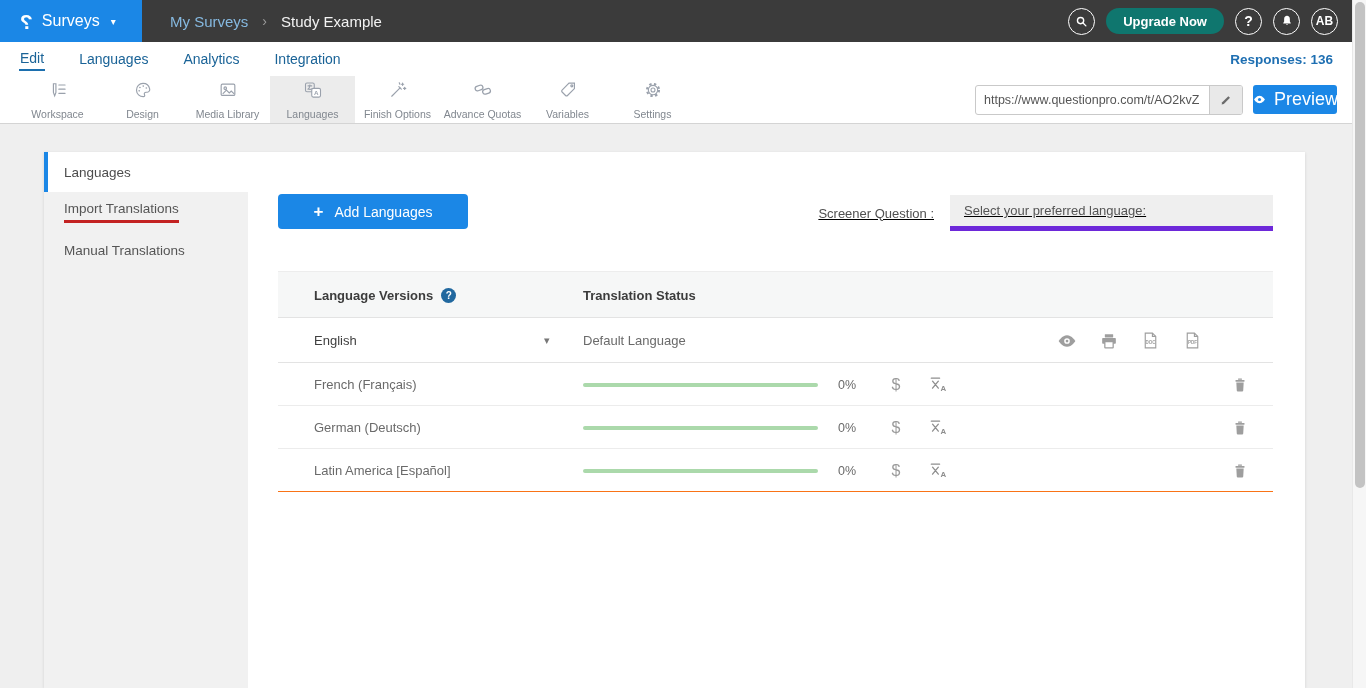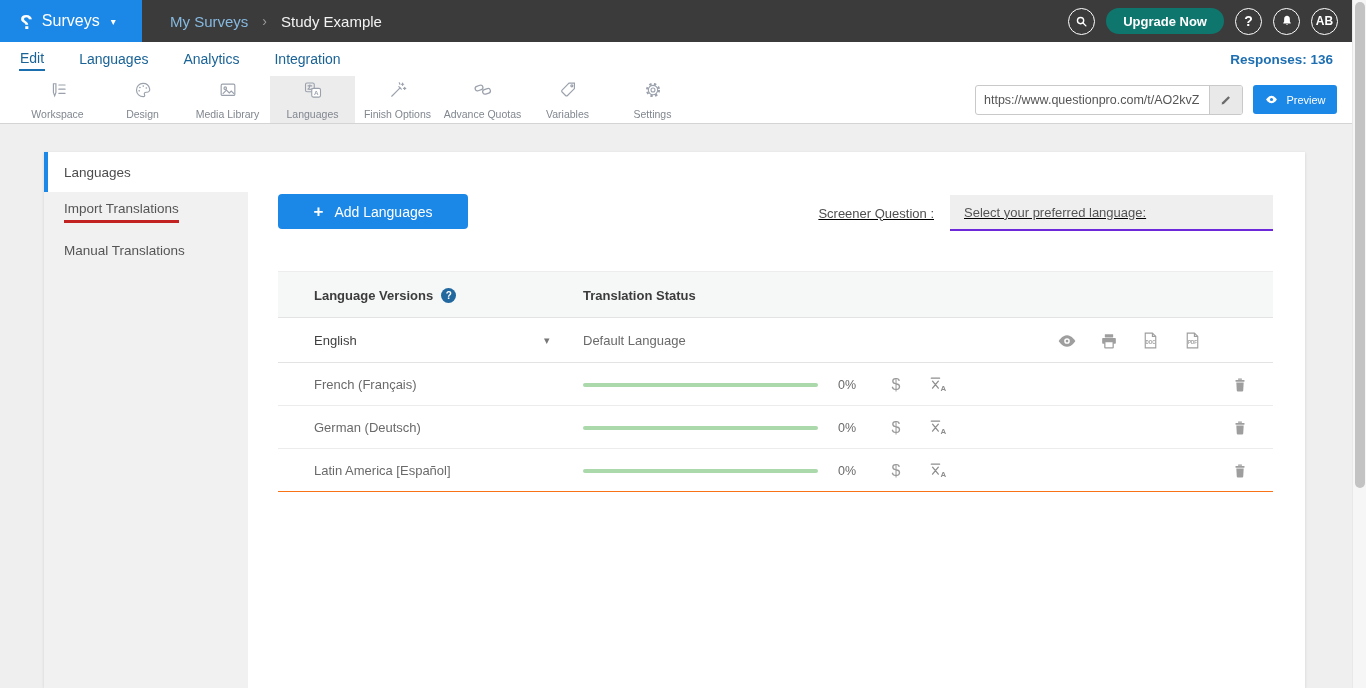--- a/index.html
+++ b/index.html
@@ -42,42 +42,42 @@
   .tool.active { background:#ececec; }
   .ticon { color:#9aa1ac; height:20px; }
   .tlabel { font-size:10.5px; color:#81878f; white-space:nowrap; }
   .url-box { position:absolute; right:123px; top:9px; width:268px; height:30px; border:1px solid #c9c9c9;
     border-radius:3px; background:#fff; display:flex; align-items:stretch; overflow:hidden; }
   .url-text { flex:1; font-size:12.5px; color:#555; padding:0 8px; display:flex; align-items:center;
     white-space:nowrap; overflow:hidden; }
   .url-edit { width:33px; background:#e9e9e9; border-left:1px solid #c9c9c9; display:flex;
     align-items:center; justify-content:center; cursor:pointer; }
   .preview-btn { position:absolute; right:29px; top:9px; width:84px; height:29px; background:#1B87E6;
-    border-radius:3px; color:#fff; font-size:11px; display:flex; align-items:center;
+    border-radius:3px; color:#fff; font-size:18px; display:flex; align-items:center;
     justify-content:center; gap:7px; cursor:pointer; }
 
   
   .content { position:absolute; left:0; top:124px; width:1366px; height:564px; background:#efefef; }
   .card { position:absolute; left:44px; top:28px; width:1261px; bottom:0; background:#fff;
     box-shadow:0 1px 3px rgba(0,0,0,.12); }
   .side { position:absolute; left:0; top:0; width:204px; bottom:0; background:#f1f1f1; }
   .side-title { height:40px; background:#fff; border-left:4px solid #1B87E6; display:flex;
     align-items:center; padding-left:16px; font-size:13.5px; color:#4c4c4c; }
   .side-item { height:39px; display:flex; align-items:center; padding-left:20px; font-size:13.5px;
     color:#555; cursor:pointer; }
   .side-item .red-underline { border-bottom:3px solid #c32222; padding-bottom:4px; }
 
   .main { position:absolute; left:204px; right:0; top:0; bottom:0; background:#fff; }
   .add-btn { position:absolute; left:30px; top:42px; width:190px; height:35px; background:#1B87E6;
     border-radius:4px; color:#fff; font-size:14px; display:flex; align-items:center;
     justify-content:center; gap:11px; cursor:pointer; }
   .add-plus { font-size:17px; font-weight:700; line-height:1; }
   .screener-wrap { position:absolute; right:32px; top:43px; display:flex; align-items:center; gap:16px;text-decoration:underline; }
   .screener-label { font-size:13px; color:#4f4f4f; }
-  .screener-select { width:323px; height:36px; background:#efefef; border-bottom:2px solid #6d28d9;
+  .screener-select { width:323px; height:36px; background:#efefef; border-bottom:5px solid #6d28d9;
     display:flex; align-items:center; padding:0 14px; font-size:13px; color:#555; cursor:pointer; }
 
   .table { position:absolute; left:30px; right:32px; top:119px; }
   .thead { position:relative; height:47px; background:#f6f7f7; border-top:1px solid #ededed;
     border-bottom:1px solid #e3e3e3; }
   .th-lang { position:absolute; left:36px; top:0; height:47px; display:flex; align-items:center;
     gap:8px; font-size:13px; font-weight:700; color:#3c3c3c; }
   .th-status { position:absolute; left:305px; top:0; height:47px; display:flex; align-items:center;
     font-size:13px; font-weight:700; color:#3c3c3c; }
   .q-badge { width:15px; height:15px; border-radius:50%; background:#21689f; color:#fff; font-size:10px;

